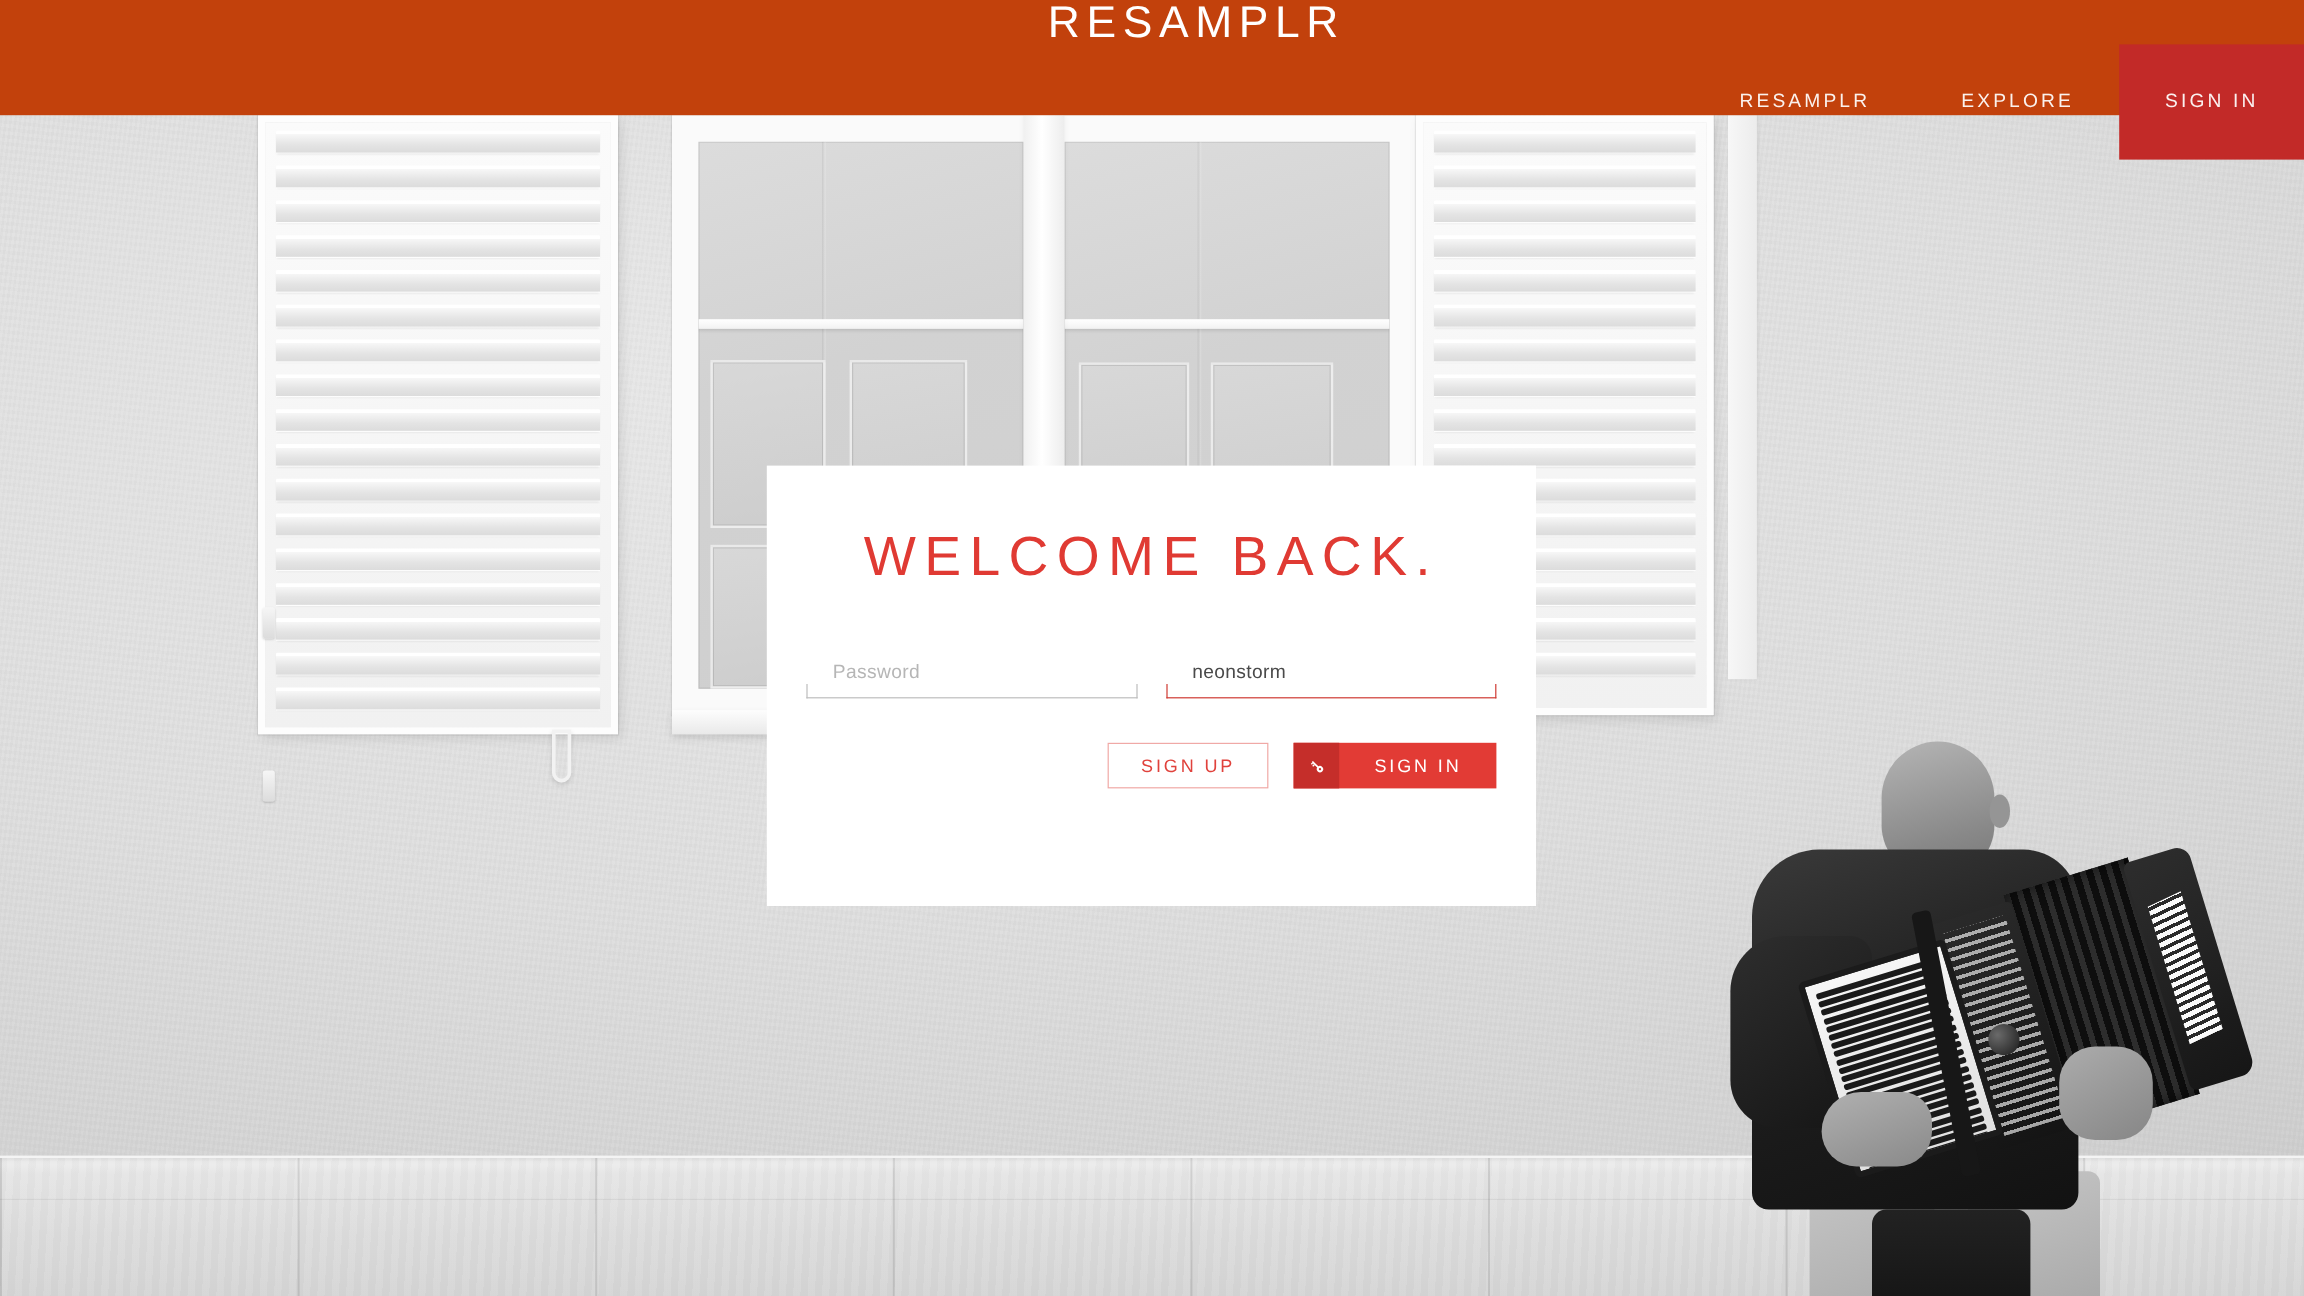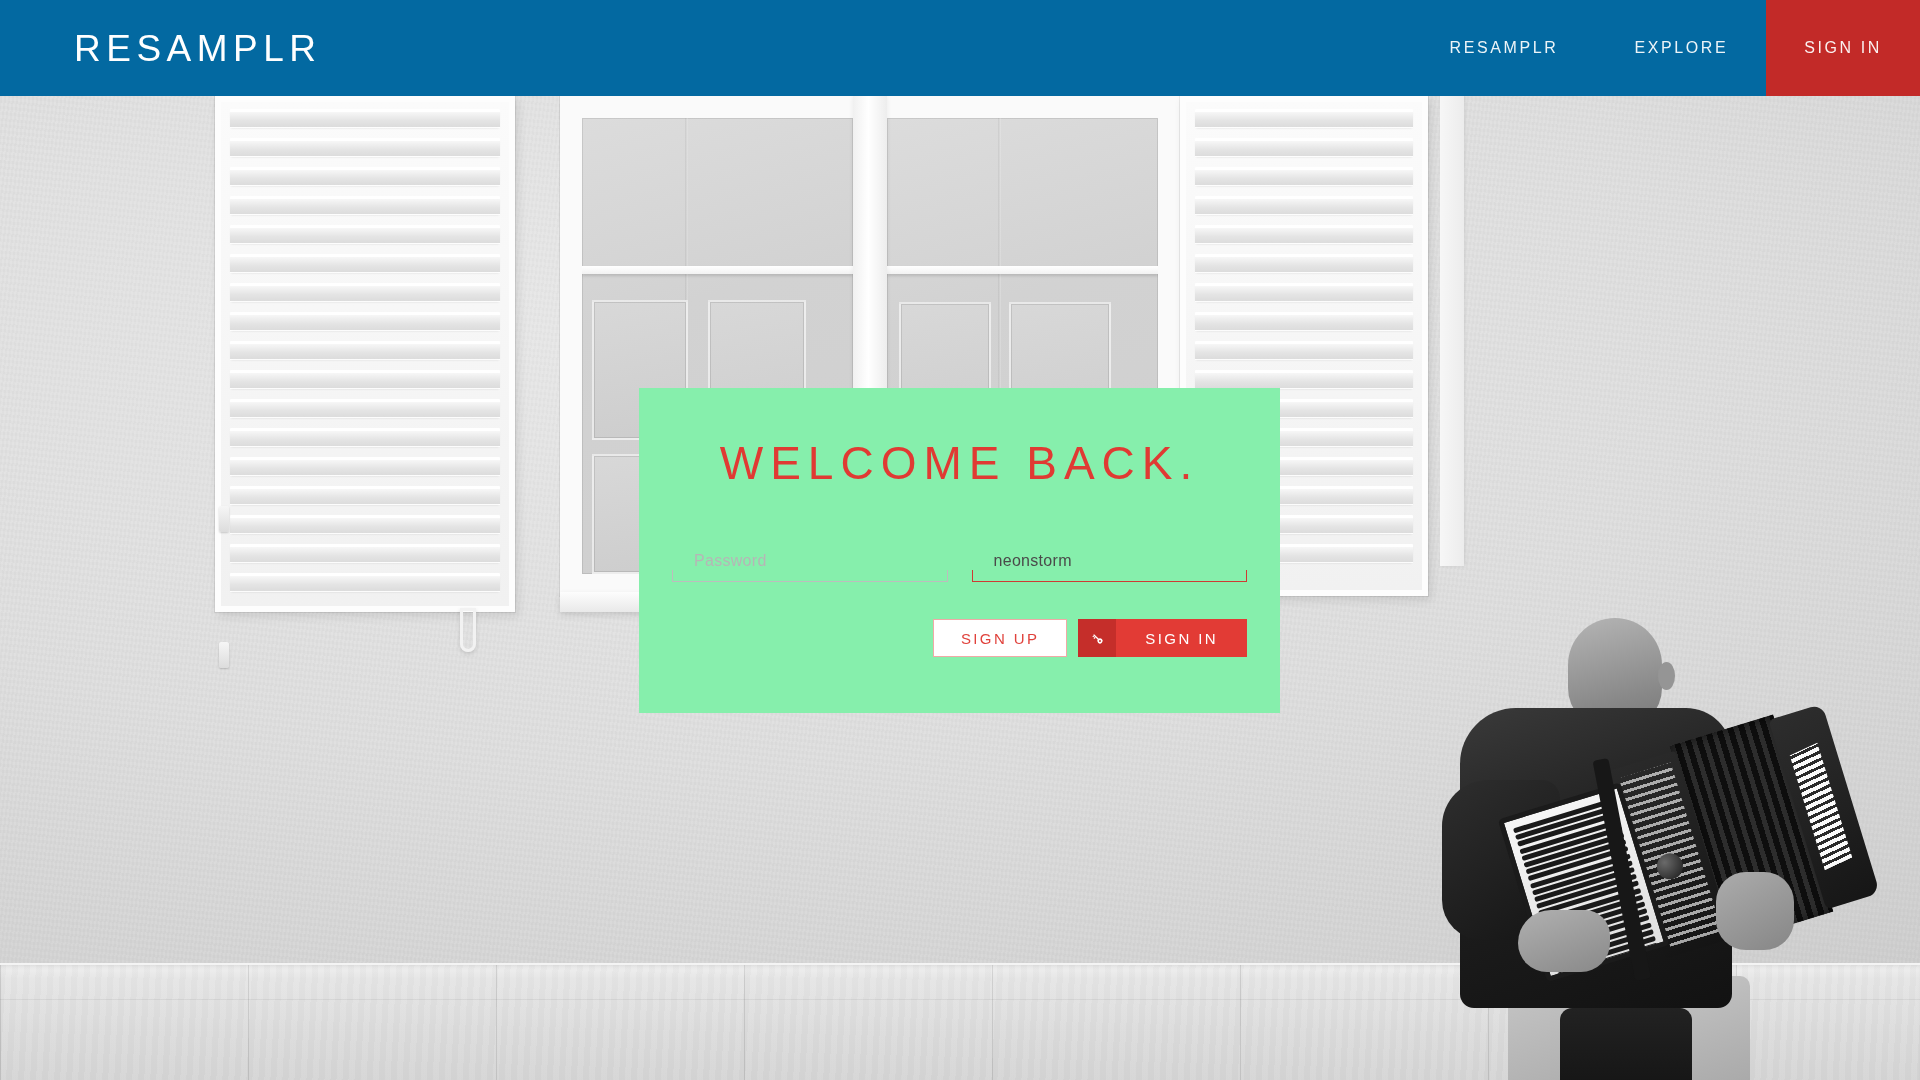--- a/index.html
+++ b/index.html
@@ -208,22 +208,22 @@
     height:96px; padding:0 38px;
     color:rgba(255,255,255,.93);
     font-size:16px; font-weight:400; letter-spacing:2.6px;
     cursor:pointer; white-space:nowrap;
     text-decoration:none;
   }
   .nav-item.active { background:#c22a28; }
 
   
   .card {
-    position:absolute; left:639px; top:388px; width:641px; height:325px;
-    background:#86efac;
+    position:absolute; left:639px; top:388px; width:641px; height:367px;
+    background:#ffffff;
     z-index:15;
   }
   .card-title {
     margin-top:48px;
     text-align:center;
     color:#e03a33;
     font-size:46px; font-weight:300;
     letter-spacing:7px;
     white-space:nowrap;
   }
@@ -249,21 +249,21 @@
   }
   .field.focused input { color:#4a4a4a; }
   .field.focused .underline {
     border-bottom-color:#cf3a33;
     border-left-color:#cf3a33;
     border-right-color:#cf3a33;
   }
 
   .actions {
     display:flex; justify-content:flex-end; align-items:center;
-    gap:11px;
+    gap:21px;
     margin:37px 33px 0 33px;
   }
   .btn-outline {
     height:38px; padding:0 27px;
     display:flex; align-items:center; justify-content:center;
     background:#ffffff;
     border:1px solid #f0a9a6;
     color:#e0423c;
     font-family:"Liberation Sans", sans-serif;
     font-size:15px; letter-spacing:2.4px;
@@ -408,21 +408,21 @@
             <i style="top:159.20000000000002px"></i>
           </div>
         <div class="acc-knob"></div>
         <div class="acc-strap"></div>
       </div>
       <div class="p-hand-l"></div>
       <div class="p-hand-r"></div>
     </div>
   </div>
 
-  <div class="topbar" style="background: #0369a1;">
+  <div class="topbar" style="background: #c2410c; flex-direction: column;">
     <div class="logo">RESAMPLR</div>
     <nav class="nav">
       <a class="nav-item" href="#">RESAMPLR</a>
       <a class="nav-item" href="#">EXPLORE</a>
       <a class="nav-item active" href="#" style="background: rgb(194, 42, 40);">SIGN IN</a>
     </nav>
   </div>
 
   <div class="card">
 

